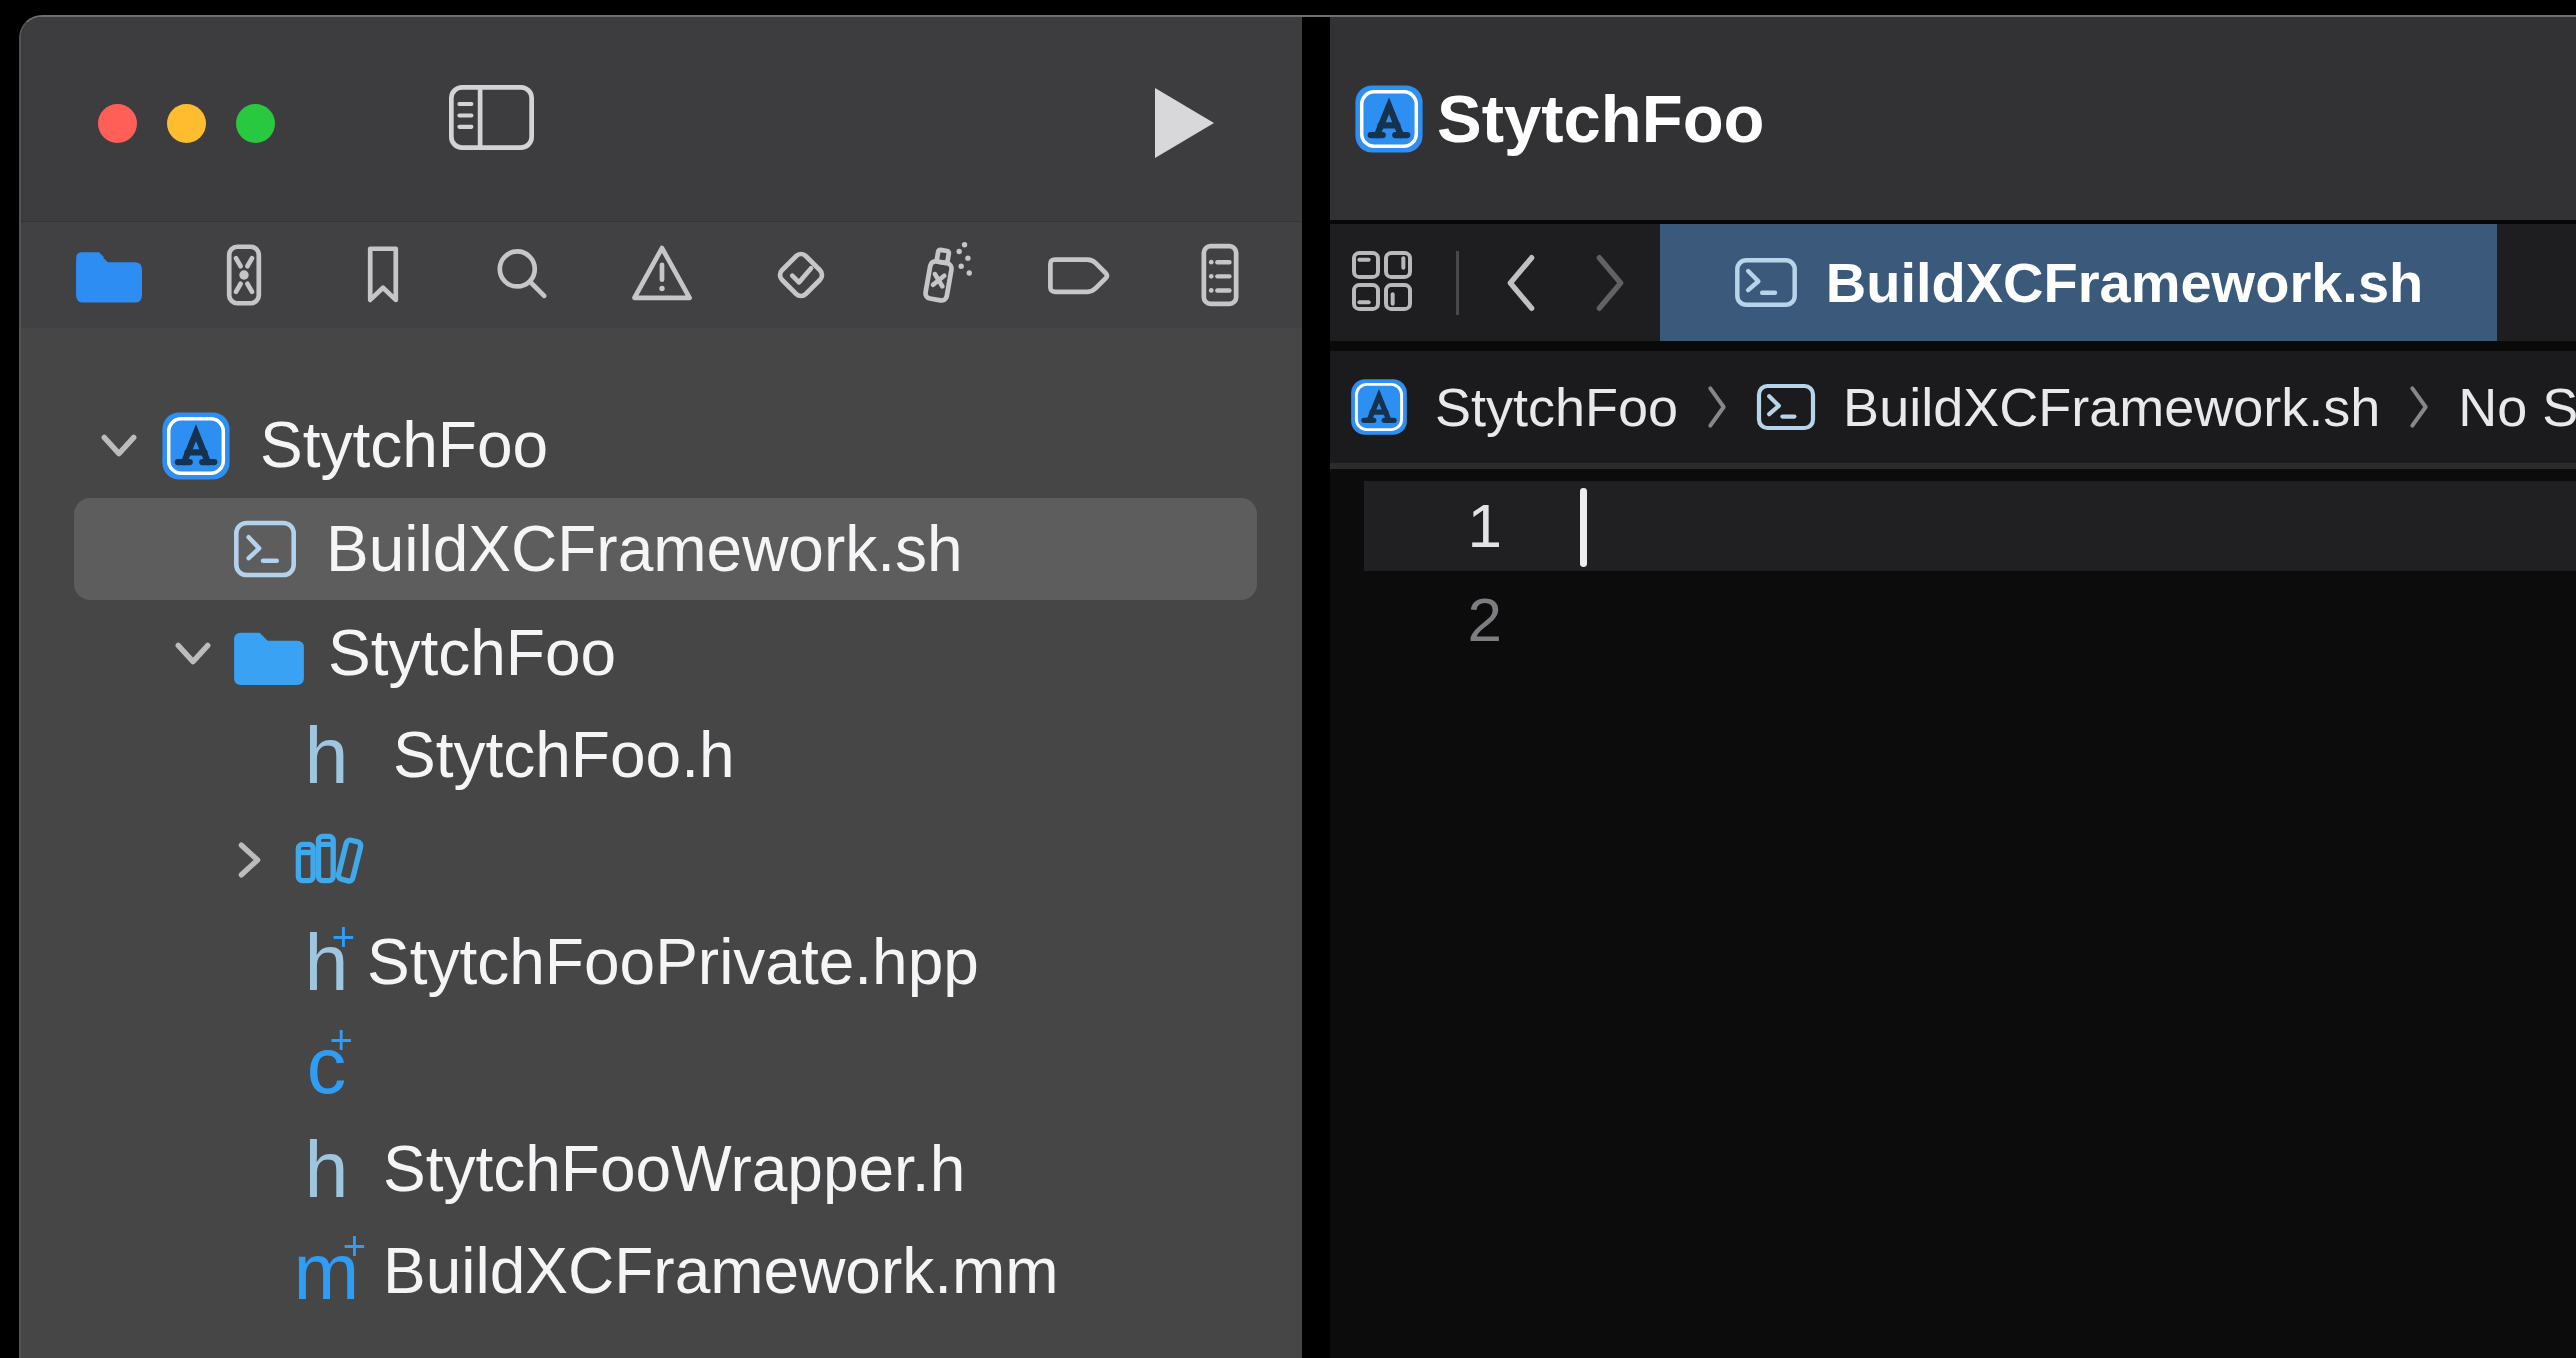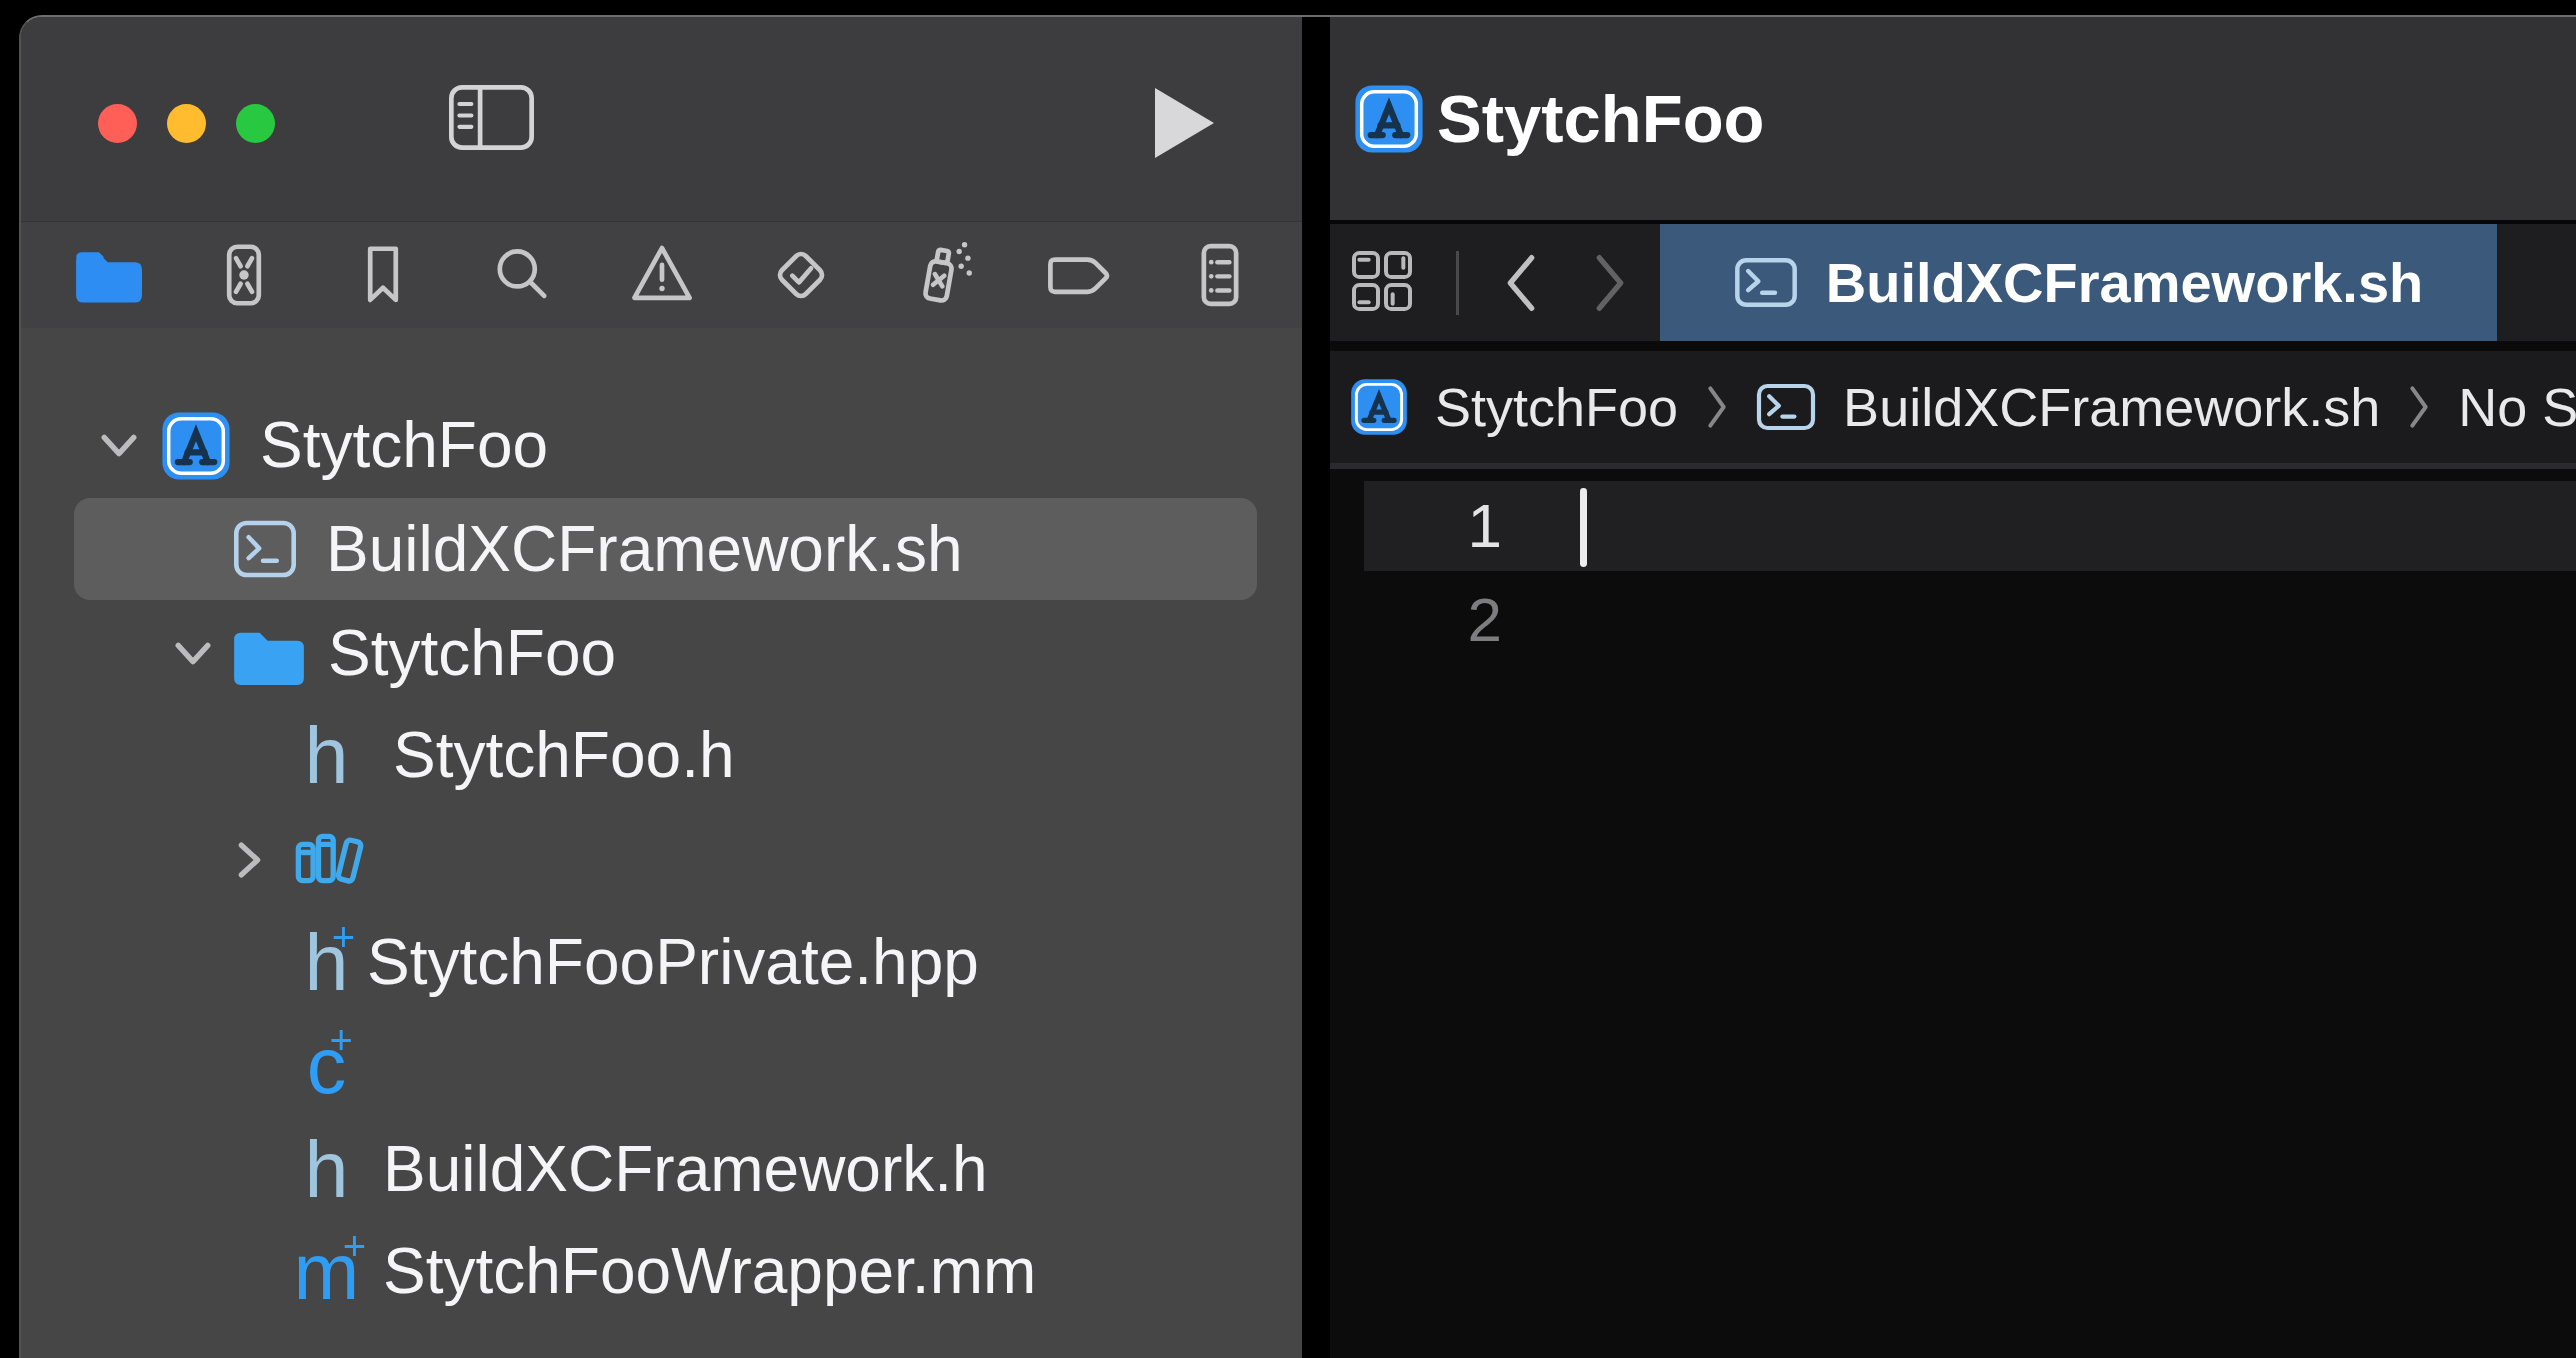--- a/index.html
+++ b/index.html
@@ -226,26 +226,26 @@
         <span class="ftype ft-h"><span class="ftbox"><span>h</span><span class="plus">+</span></span></span>
         <span class="tlabel" style="left:346px">StytchFooPrivate.hpp</span>
       </div>
 
       <div class="trow" style="top:686px">
         <span class="ftype ft-blue"><span class="ftbox"><span>c</span><span class="plus">+</span></span></span>
       </div>
 
       <div class="trow" style="top:790px">
         <span class="ftype ft-h"><span class="ftbox"><span>h</span></span></span>
-        <span class="tlabel" style="left:362px">BuildXCFramework.h</span>
+        <span class="tlabel" style="left:362px">StytchFooWrapper.h</span>
       </div>
 
       <div class="trow" style="top:892px">
         <span class="ftype ft-blue"><span class="ftbox"><span>m</span><span class="plus">+</span></span></span>
-        <span class="tlabel" style="left:362px">StytchFooWrapper.mm</span>
+        <span class="tlabel" style="left:362px">BuildXCFramework.mm</span>
       </div>
     </div>
   </div>
 
   <div class="right-pane">
 
     <div class="rp-header">
       <span style="position:absolute;left:23.5px;top:67px">
         <svg width="70" height="70" viewBox="0 0 100 100">
           <rect x="2" y="2" width="96" height="96" rx="24" fill="#2e8ff2"></rect>

